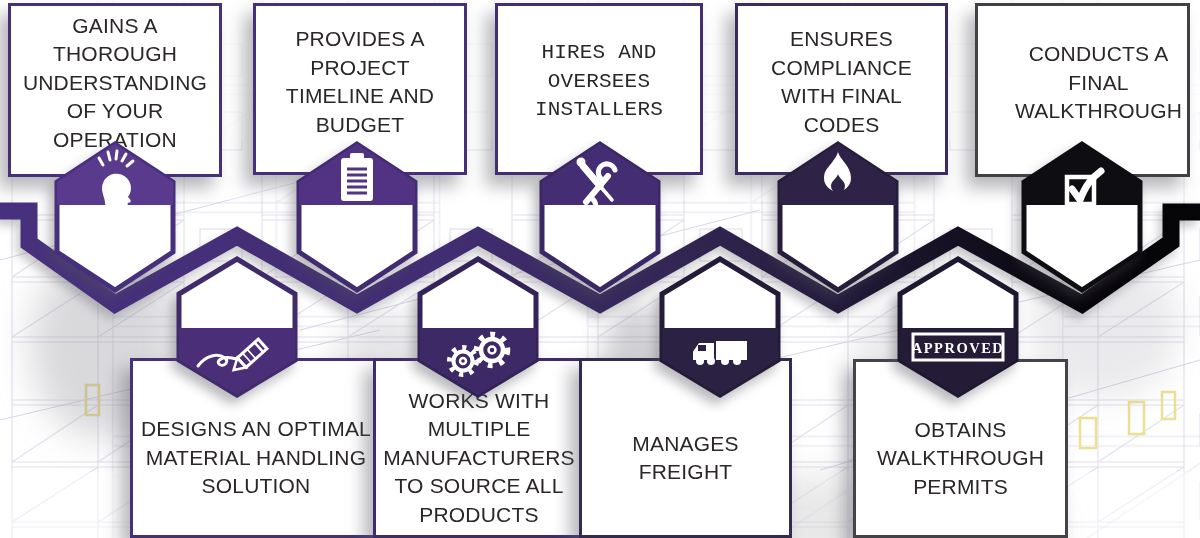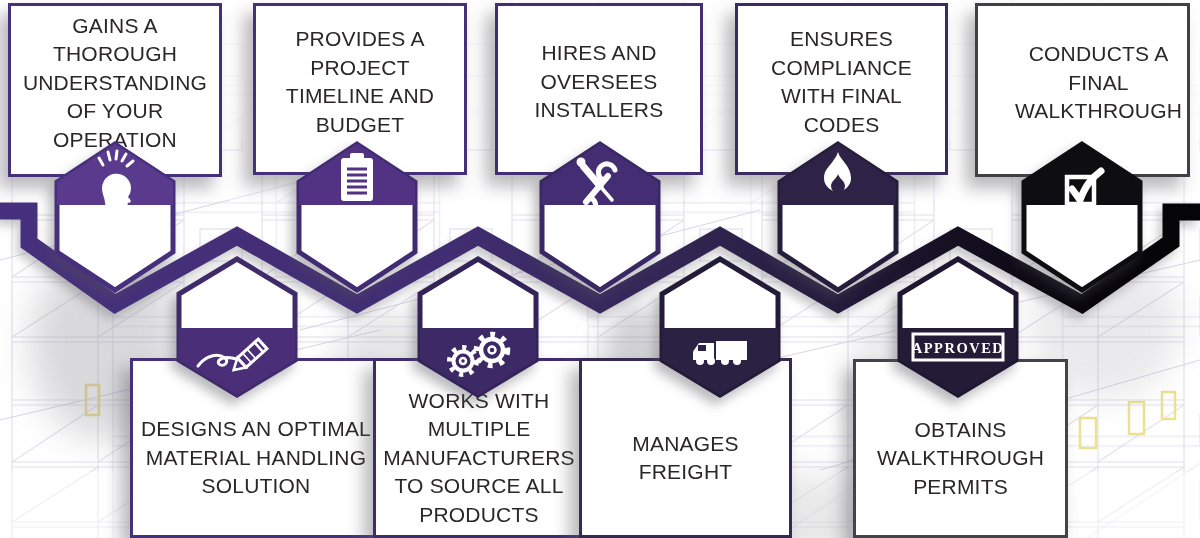--- a/index.html
+++ b/index.html
@@ -108,21 +108,21 @@
     <polygon points="61,3 119,41 119,64 3,64 3,41" fill="#523383"></polygon>
     <g>
       <rect x="45" y="17" width="32" height="43" rx="3" fill="#fff"></rect>
       <rect x="54" y="12" width="14" height="9" rx="2" fill="#fff"></rect>
       <g stroke-width="3" stroke="#523383">
         <path d="M51,28 h20 M51,34 h20 M51,40 h20 M51,46 h20 M51,52 h20"></path>
       </g>
     </g>
   </svg>
 
-  <section class="card top" style="left: 495px; top: 3px; width: 208px; height: 172px; border-color: rgb(67, 46, 116);">
+  <section class="card top" style="left: 495px; top: 3px; width: 208px; height: 172px; border-color: rgb(67, 46, 116); font-family: Liberation Mono, monospace;">
     <p class="label">HIRES AND OVERSEES INSTALLERS</p>
   </section>
   <svg class="hex" style="left:539px;top:141px" width="122" height="152" viewBox="0 0 122 152">
     <polygon class="hex-body" points="61,3 119,41 119,111 61,149 3,111 3,41" stroke="#392864"></polygon>
     <polygon points="61,3 119,41 119,64 3,64 3,41" fill="#442d72"></polygon>
     <g stroke="#fff" fill="none" stroke-linecap="round">
       <circle cx="42" cy="21" r="4.5" fill="#fff" stroke="none"></circle>
       <path d="M44,25 L61,45" stroke-width="7"></path>
       <path d="M61,45 L73,59" stroke-width="3.5"></path>
       <path d="M47,61 L69,35" stroke-width="6"></path>

